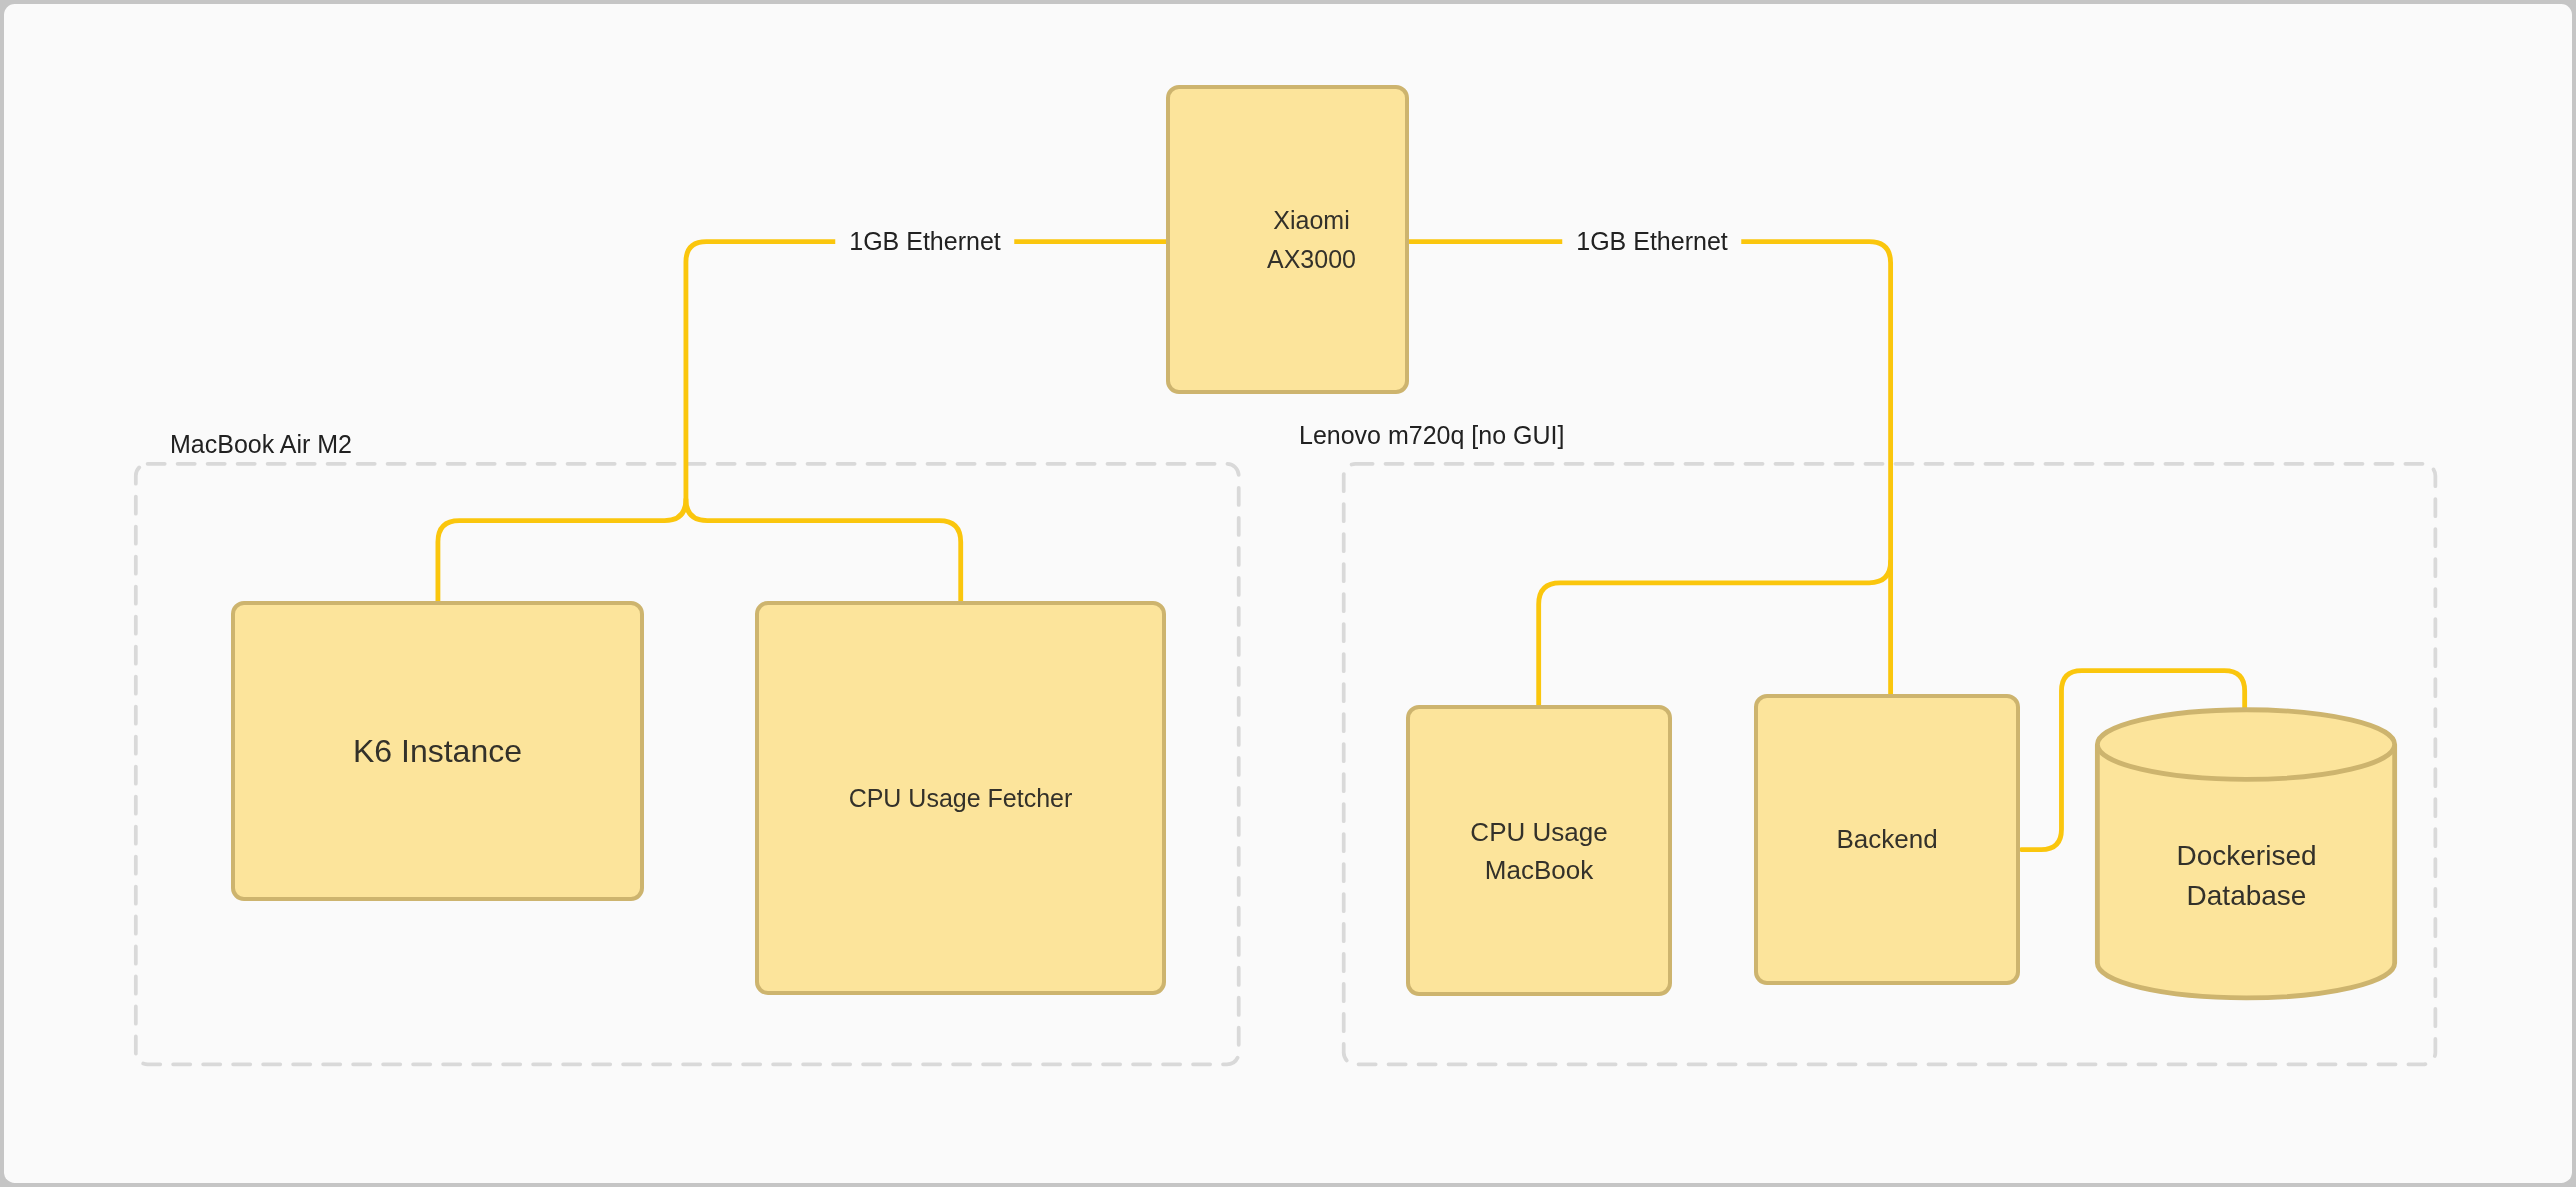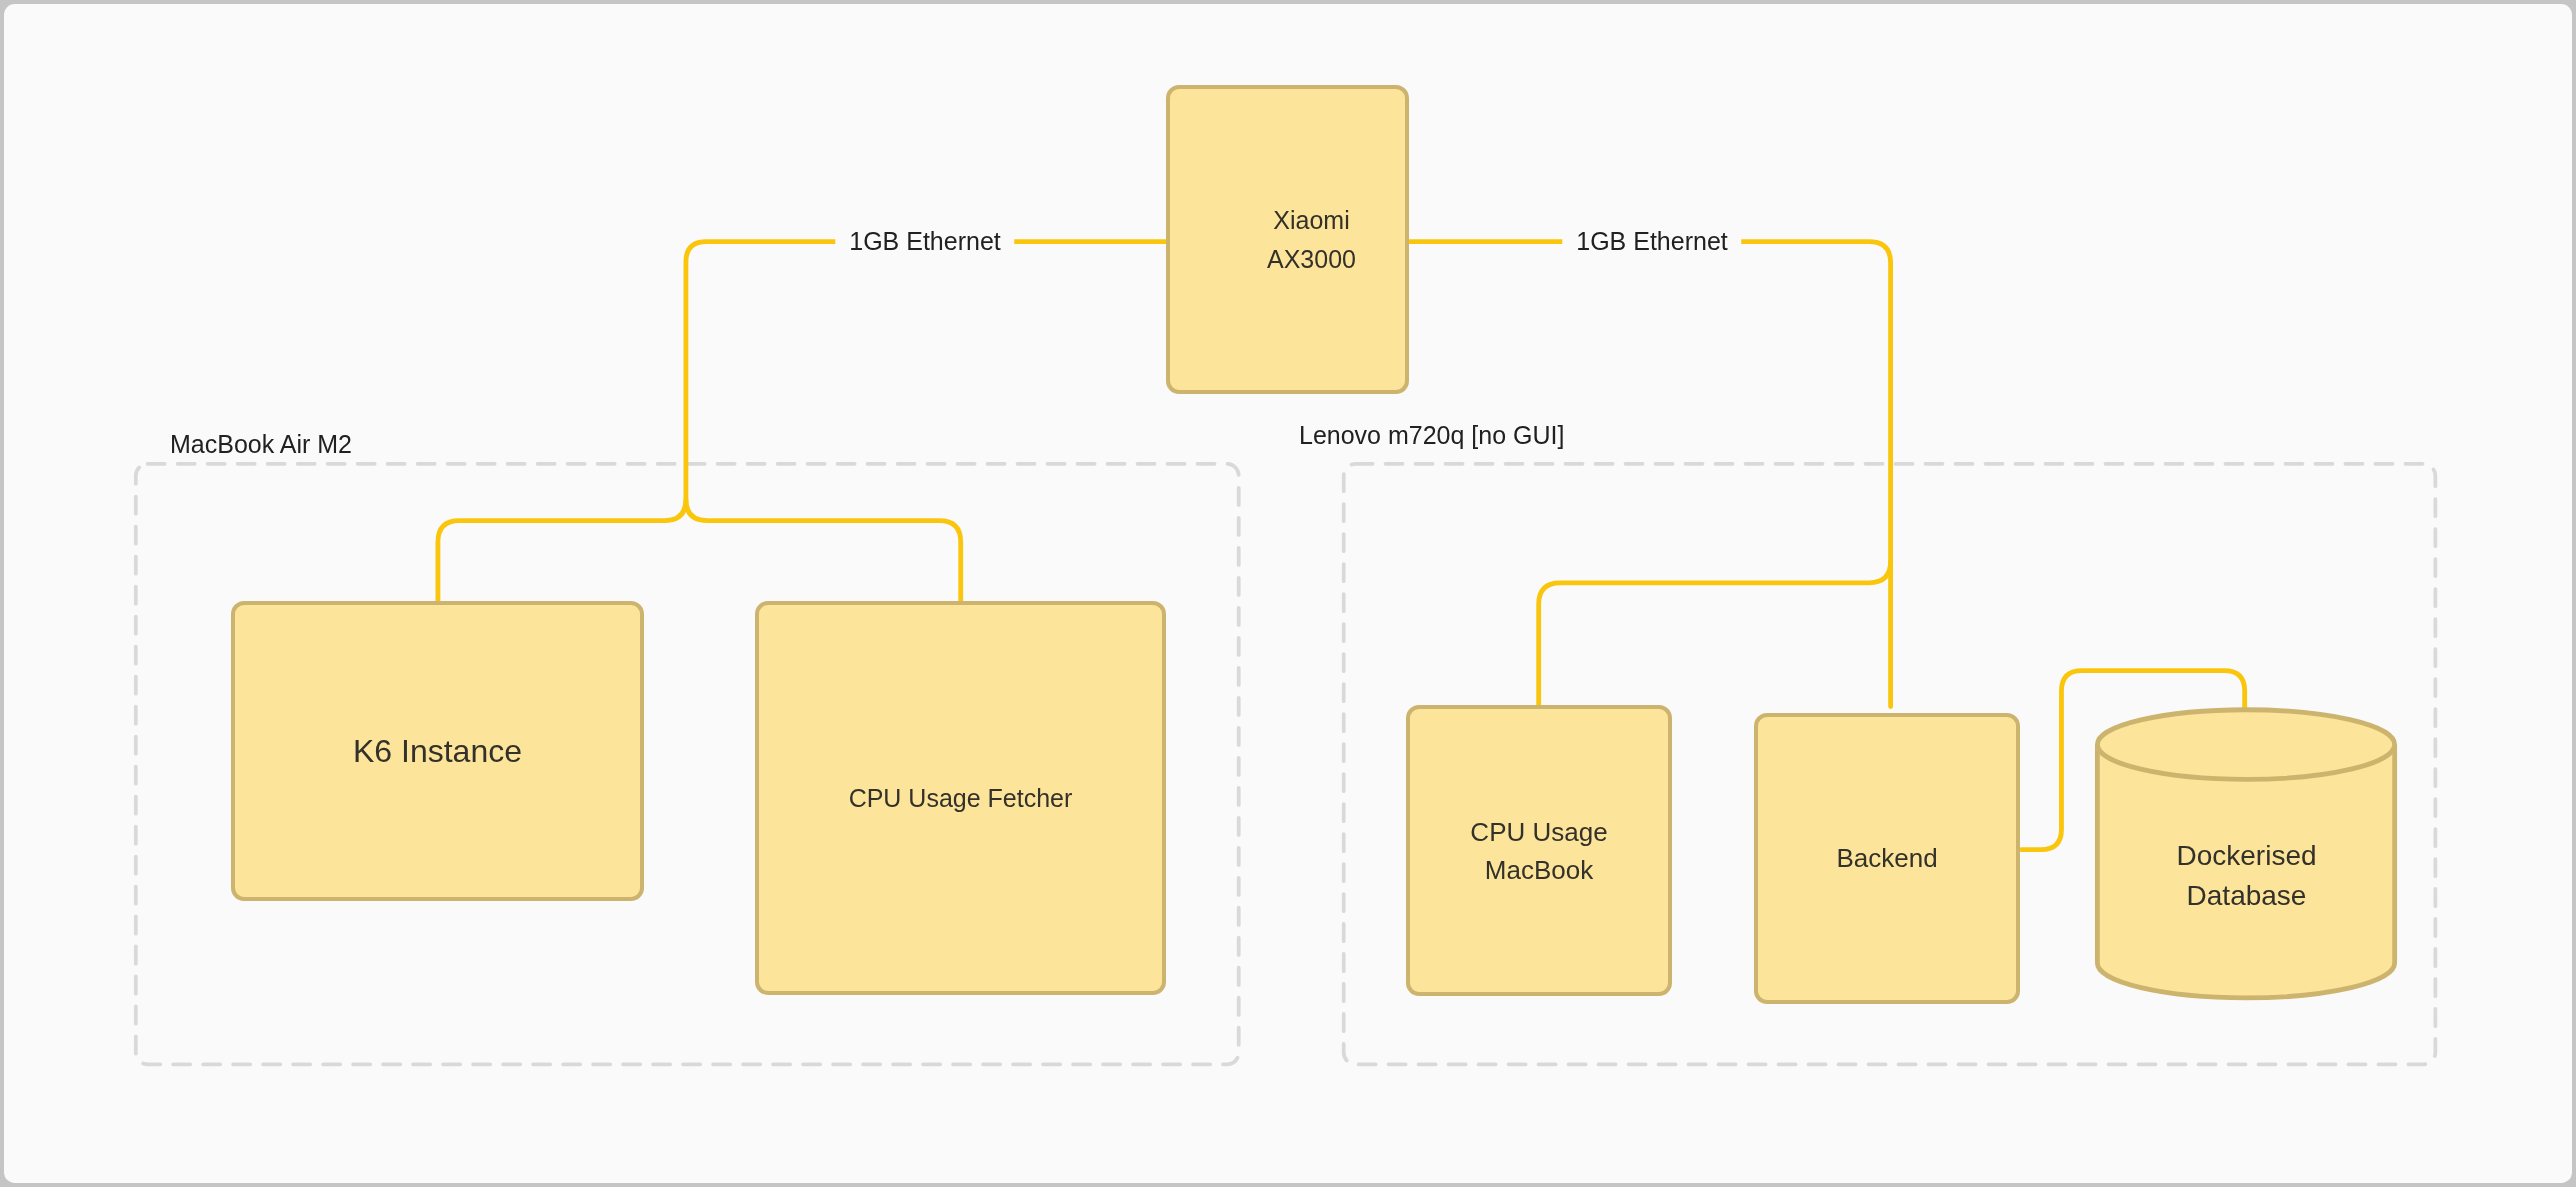--- a/index.html
+++ b/index.html
@@ -31,21 +31,21 @@
   .node{
     position:absolute;display:flex;align-items:center;justify-content:center;
     background:var(--shape-fill);border:4.3px solid var(--shape-stroke);
     border-radius:13px;color:var(--node-text);text-align:center;
     white-space:pre-line;
   }
   .node-router{left:1166px;top:85px;width:243px;height:309px;font-size:25px;line-height:39px;padding-left:48px;}
   .node-k6{left:231px;top:601px;width:413px;height:300px;font-size:32px;text-align:center;}
   .node-fetcher{left:755px;top:601px;width:411px;height:394px;font-size:25px;}
   .node-provider{left:1406px;top:705px;width:266px;height:291px;font-size:26px;line-height:38px;}
-  .node-backend{left:1754px;top:713px;width:266px;height:291px;font-size:26px;}
+  .node-backend{left:1754px;top:694px;width:266px;height:291px;font-size:26px;}
   .db-label{
     position:absolute;left:2098px;top:761px;width:297px;height:230px;
     display:flex;align-items:center;justify-content:center;text-align:center;
     color:var(--node-text);font-size:28px;line-height:40px;white-space:pre-line;
   }
   .group-label{
     position:absolute;font-size:25px;color:var(--label-text);
   }
   .group-label-macbook{left:170px;top:421px;margin-top:9px;}
   .group-label-lenovo{left:1299px;top:421px;}

